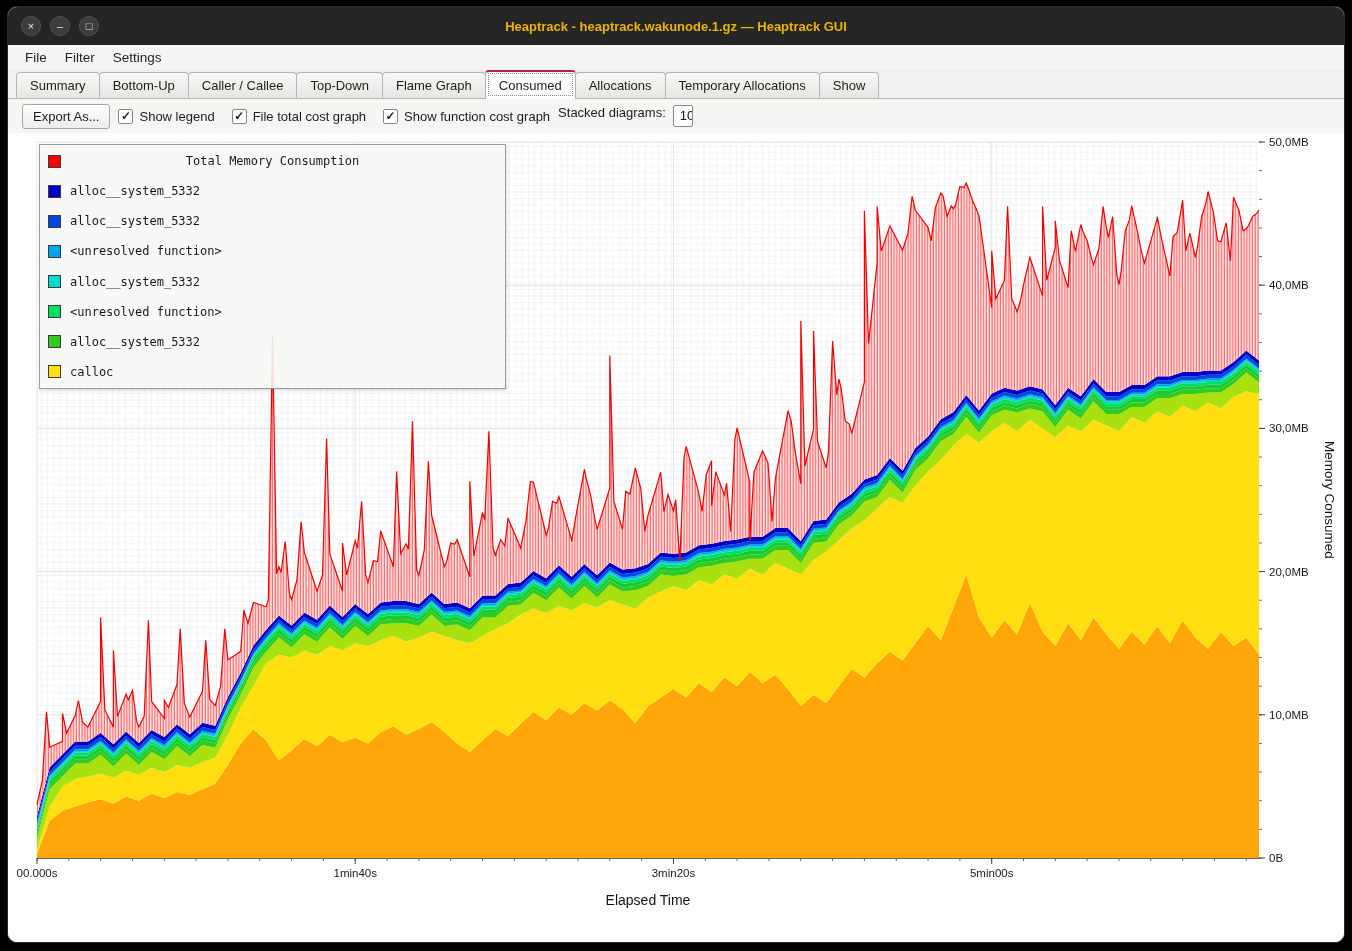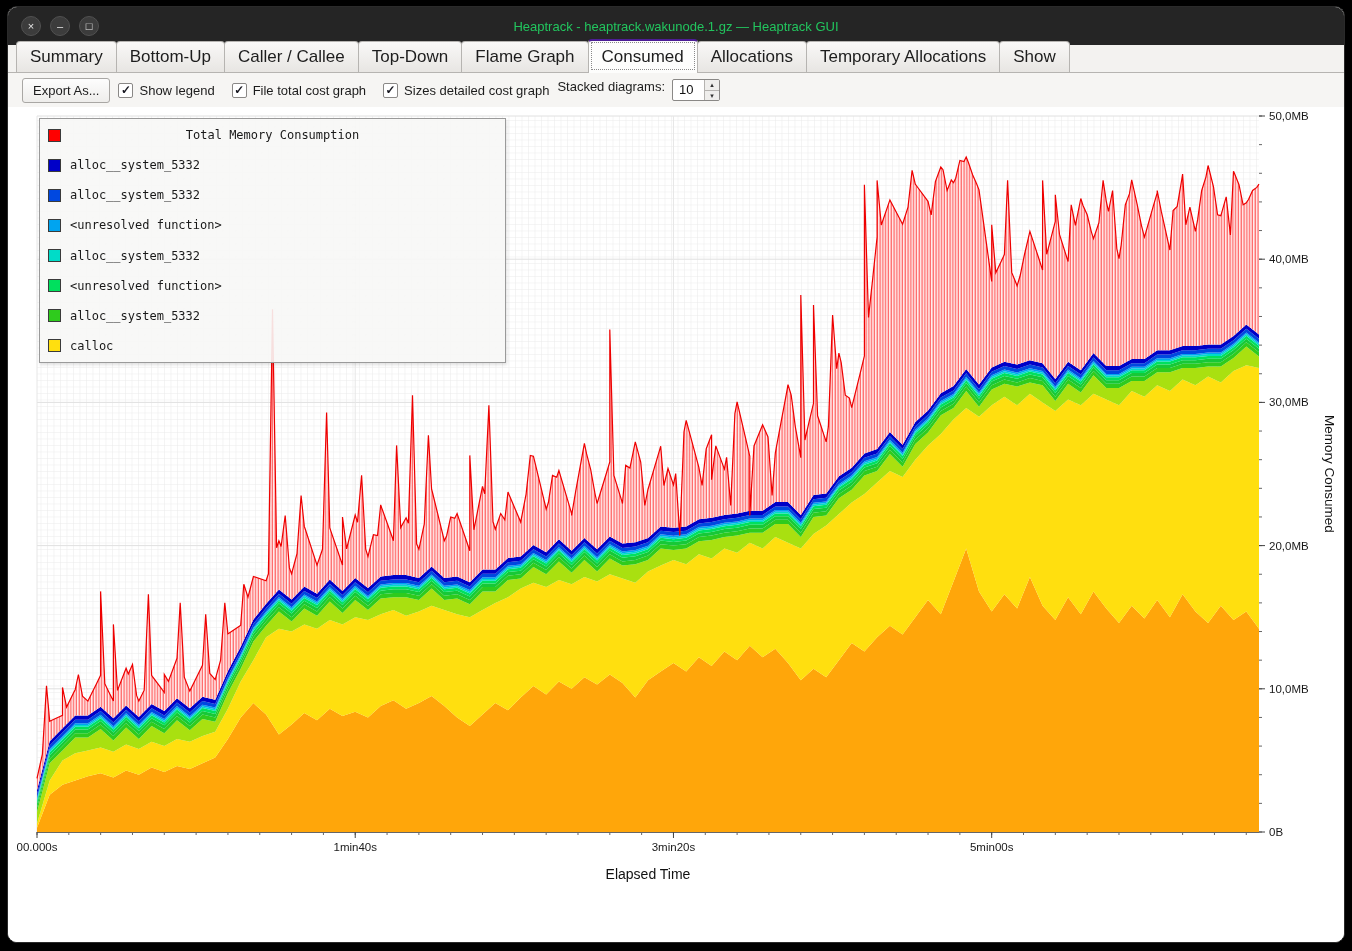--- a/index.html
+++ b/index.html
@@ -4,40 +4,40 @@
 <style>
   * { box-sizing: border-box; margin: 0; padding: 0; }
   html,body { width:1352px; height:951px; background:#000; font-family:"Liberation Sans", sans-serif; }
   .window { position:absolute; left:7px; top:6px; width:1338px; height:937px; background:#f5f4f2;
             border-radius:10px; overflow:hidden; border:1px solid #2a2a2a; display:flex; flex-direction:column; }
   
   .titlebar { height:38px; background:#252525; display:flex; align-items:center; position:relative; flex:0 0 auto; }
   .winbtns { position:absolute; left:13px; top:9px; display:flex; gap:9px; }
   .winbtn { width:20px; height:20px; border-radius:50%; background:#3c3c3c; border:1px solid #515151;
             color:#e6e6e6; font-size:11px; line-height:18px; text-align:center; cursor:default; }
-  .title-text { flex:1; text-align:center; color:#22c55e; font-size:13px; font-weight:normal; }
+  .title-text { flex:1; text-align:center; color:#eab308; font-size:13px; font-weight:bold; }
   
   .menubar { height:26px; background:#f6f5f3; display:flex; align-items:center; padding-left:8px; flex:0 0 auto; border-bottom:1px solid #eceae7;}
   .menu-item { font-size:13.5px; color:#232323; padding:3px 9px; border-radius:3px; }
   .menu-item .menu-label::first-letter { text-decoration: underline; }
   
   .tabbar { height:28px; background:#f3f2f0; display:flex; align-items:flex-end; padding-left:8px; flex:0 0 auto; position:relative; }
   .tabbar::after { content:""; position:absolute; left:0; right:0; bottom:0; height:1px; background:#b6b4b1; }
-  .tab { font-size:17px; color:#1d1d1d; padding:5px 13px 6px; border:1px solid #b6b4b1; border-bottom:none;
+  .tab { font-size:13px; color:#1d1d1d; padding:5px 13px 6px; border:1px solid #b6b4b1; border-bottom:none;
          background:linear-gradient(#f9f8f7,#e7e5e2); margin-right:-1px; border-radius:4px 4px 0 0; position:relative; white-space:nowrap; }
-  .tab.active { background:#fdfdfc; z-index:3; padding-top:6px; border-top:2px solid #4c1d95; outline:1px dotted #8a8a8a; outline-offset:-4px; }
+  .tab.active { background:#fdfdfc; z-index:3; padding-top:6px; border-top:2px solid #be185d; outline:1px dotted #8a8a8a; outline-offset:-4px; }
   
   .toolbar { height:34px; background:#f6f5f3; display:flex; align-items:center; gap:8px; padding:0 14px; flex:0 0 auto; }
   .btn { font-size:13px; color:#1c1c1c; background:linear-gradient(#fdfdfd,#eeedeb); border:1px solid #a9a7a4;
          border-radius:3px; padding:4px 10px; }
   .checkbox { display:flex; align-items:center; gap:6px; font-size:13px; color:#1c1c1c; }
   .cbbox { width:15px; height:15px; background:#fff; border:1px solid #8a8886; border-radius:2px;
            font-size:12px; line-height:13px; text-align:center; color:#16161f; font-weight:bold; }
   .spingroup { display:flex; align-items:flex-start; gap:7px; font-size:13px; color:#1c1c1c; }
-  .spinbox { display:flex; width:48px; height:22px; border:1px solid #8a8886; background:#fff; border-radius:2px; overflow:hidden; }
+  .spinbox { display:flex; width:20px; height:22px; border:1px solid #8a8886; background:#fff; border-radius:2px; overflow:hidden; }
   .spinval { flex:1; font-size:13px; padding:2px 0 0 6px; color:#111; }
   .spinbtns { width:15px; display:flex; flex-direction:column; border-left:1px solid #b5b3b0; }
   .spinbtn { flex:1; background:#efeeec; font-size:7px; line-height:9px; text-align:center; color:#333; }
   .spinbtn + .spinbtn { border-top:1px solid #b5b3b0; }
   
   .chartwrap { position:relative; flex:1; background:#ffffff; }
   .legend { position:absolute; left:31px; top:11px; width:467px; height:245px; background:rgba(247,247,246,0.9);
             border:1px solid #9a9a9a; box-shadow:1px 2px 3px rgba(0,0,0,0.12); padding:6px 8px; z-index:5;
             display:flex; flex-direction:column; justify-content:space-between; }
   .legend-row { display:flex; align-items:center; height:20px; position:relative; }
@@ -54,20 +54,25 @@
 
   <div class="titlebar">
     <div class="winbtns">
         <div class="winbtn"><span>×</span></div>
         <div class="winbtn"><span>–</span></div>
         <div class="winbtn"><span>□</span></div>
       </div>
     <div class="title-text">Heaptrack - heaptrack.wakunode.1.gz — Heaptrack GUI</div>
   </div>
 
+  <div class="menubar">
+      <div class="menu-item"><span class="menu-label">File</span></div>
+      <div class="menu-item"><span class="menu-label">Filter</span></div>
+      <div class="menu-item"><span class="menu-label">Settings</span></div>
+    </div>
 
   <div class="tabbar">
       <div class="tab">Summary</div>
       <div class="tab">Bottom-Up</div>
       <div class="tab">Caller / Callee</div>
       <div class="tab">Top-Down</div>
       <div class="tab">Flame Graph</div>
       <div class="tab active">Consumed</div>
       <div class="tab">Allocations</div>
       <div class="tab">Temporary Allocations</div>
@@ -80,21 +85,21 @@
         <label class="checkbox">
           <span class="cbbox">✓</span>
           <span>Show legend</span>
         </label>
         <label class="checkbox">
           <span class="cbbox">✓</span>
           <span>File total cost graph</span>
         </label>
         <label class="checkbox">
           <span class="cbbox">✓</span>
-          <span>Sizes detailed cost graph</span>
+          <span>Show function cost graph</span>
         </label>
       </div>
     <div class="spingroup">
       <span>Stacked diagrams:</span>
       <div class="spinbox">
         <span class="spinval">10</span>
         <span class="spinbtns">
           <span class="spinbtn">▴</span>
           <span class="spinbtn">▾</span>
         </span>

